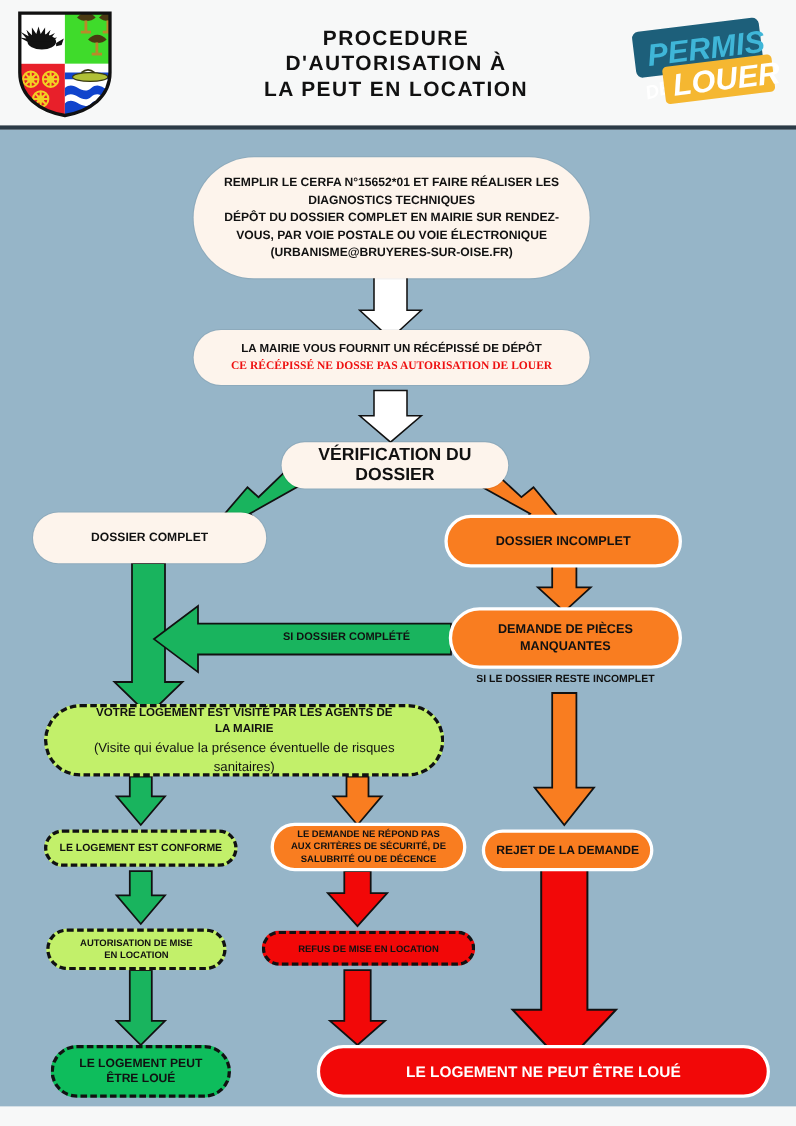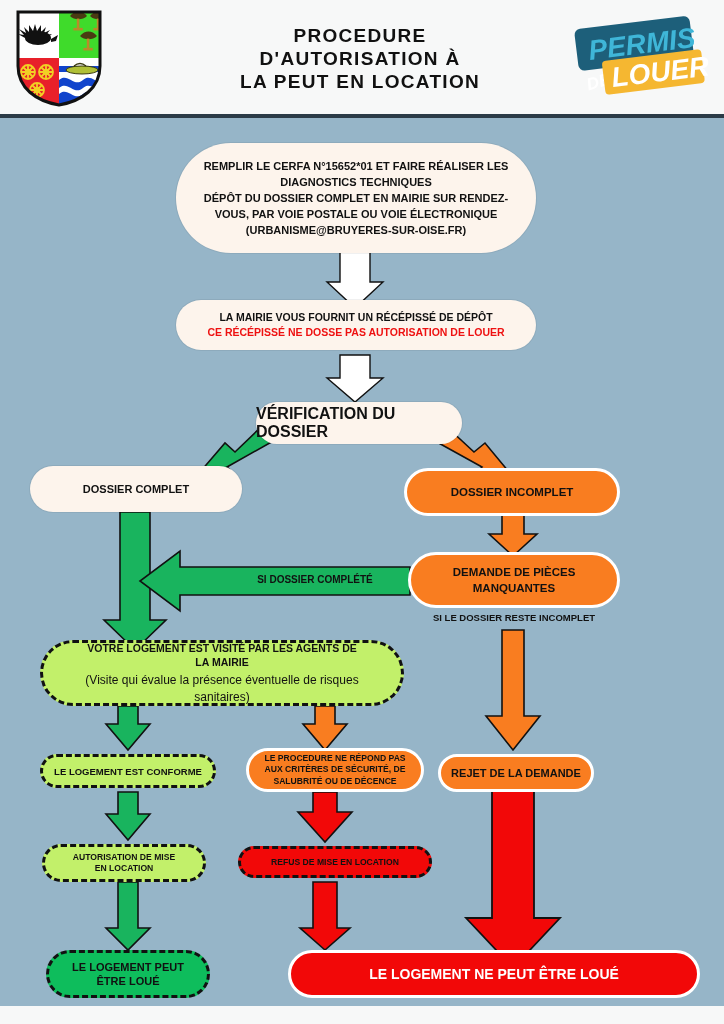--- a/index.html
+++ b/index.html
@@ -41,20 +41,21 @@
     position:absolute;left:0;top:1006px;width:724px;height:18px;
     background:#f7f8f8;
   }
 
   
   .node{
     position:absolute;
     box-sizing:border-box;
     display:flex;flex-direction:column;
     align-items:center;justify-content:center;
+    text-align:center;
     font-weight:bold;
     color:#111;
     z-index:3;
   }
   .node .ln{display:block;}
 
   .cream{
     background:#fdf4ec;
     border-radius:999px;
     box-shadow:0 0 0 1px rgba(0,0,0,.06);
@@ -83,21 +84,21 @@
     background:#f20808;
     border:3px solid #ffffff;
     border-radius:999px;
   }
   .orange-plain{
     background:#f97d20;
     border:3px solid #ffffff;
     border-radius:999px;
   }
 
-  .red-text{color:#ee1111;}
+  .red-text{color:#ee1111;font-family:Liberation Serif, serif;}
   .white-text{color:#ffffff;}
   .normal-text{font-weight:normal;}
 
   
   .freelabel{
     position:absolute;
     font-weight:bold;
     color:#111;
     text-align:center;
     z-index:4;
@@ -299,21 +300,21 @@
     <span class="ln">LA MAIRIE</span>
     <span class="ln normal-text" style="font-size:12px;line-height:17px;margin-top:3px;">(Visite qui évalue la présence éventuelle de risques</span>
     <span class="ln normal-text" style="font-size:12px;line-height:17px;">sanitaires)</span>
   </div>
 
   <div class="node lime-dash" style="left:40px;top:754px;width:176px;height:34px;font-size:9.5px;">
     <span class="ln">LE LOGEMENT EST CONFORME</span>
   </div>
 
   <div class="node orange-plain" style="left:246px;top:748px;width:178px;height:44px;font-size:8.6px;line-height:11.5px;padding:0 10px;">
-    <span class="ln">LE PROCEDURE NE RÉPOND PAS</span>
+    <span class="ln">LE DEMANDE NE RÉPOND PAS</span>
     <span class="ln">AUX CRITÈRES DE SÉCURITÉ, DE</span>
     <span class="ln">SALUBRITÉ OU DE DÉCENCE</span>
   </div>
 
   <div class="node orange-plain" style="left:438px;top:754px;width:156px;height:38px;font-size:11px;">
     <span class="ln">REJET DE LA DEMANDE</span>
   </div>
 
   <div class="node lime-dash" style="left:42px;top:844px;width:164px;height:38px;font-size:8.6px;line-height:11.5px;">
     <span class="ln">AUTORISATION DE MISE</span>

